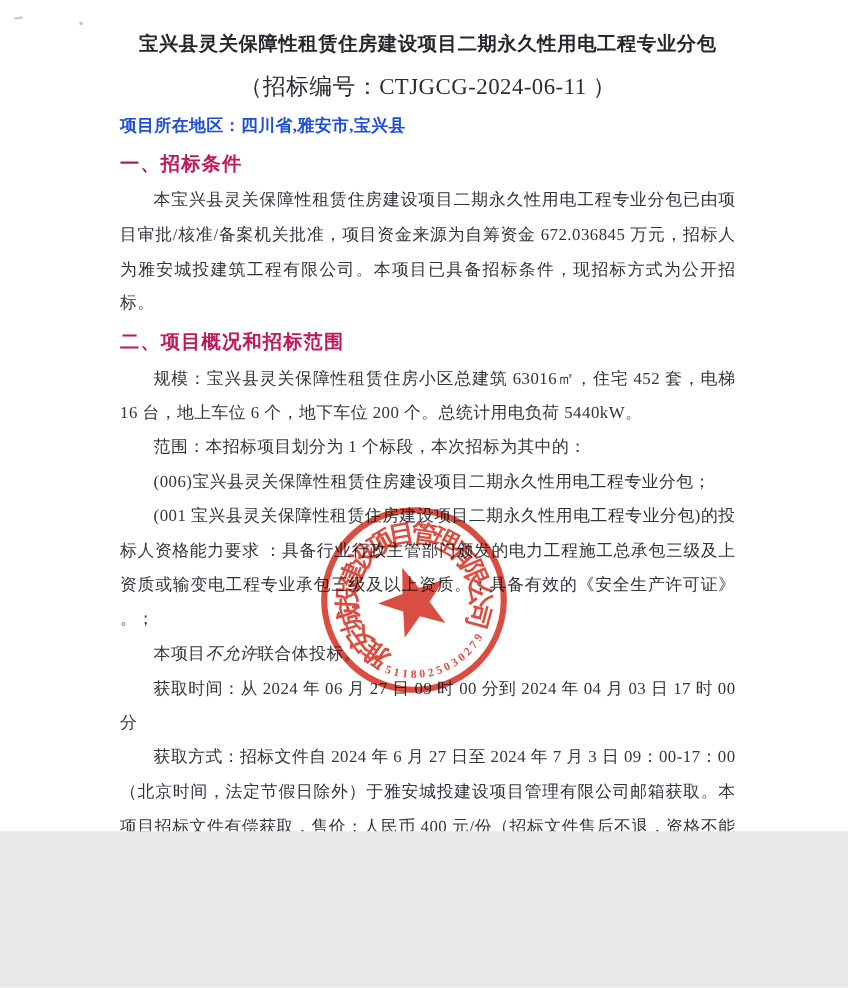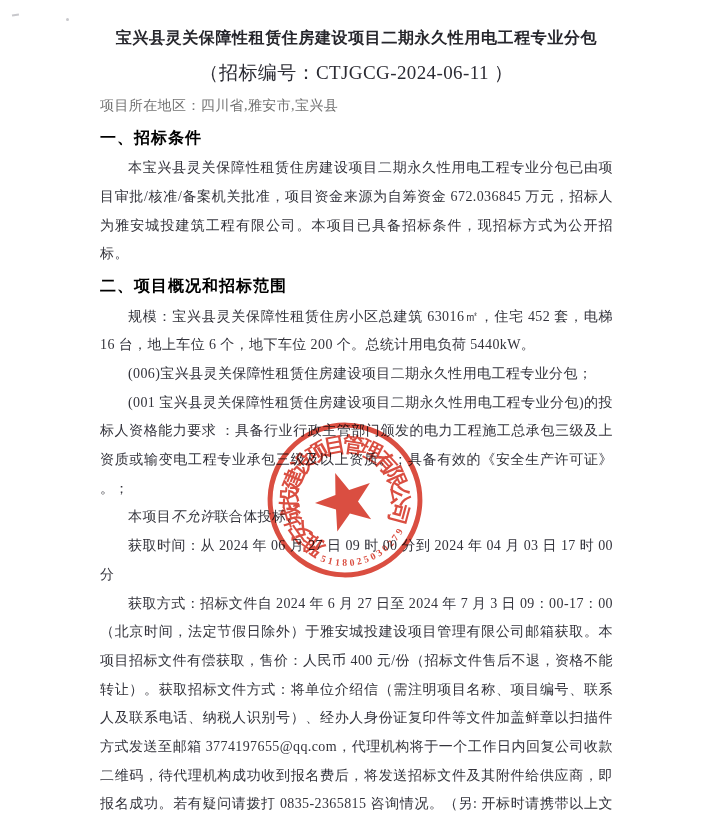--- a/index.html
+++ b/index.html
@@ -1,19 +1,19 @@
 <!DOCTYPE html>
 <html><head>
 <meta charset="utf-8">
 <style>
   html, body { margin: 0; padding: 0; background: #e8e8e8; }
   .page {
     position: relative;
     width: 707px;
-    height: 823px;
+    height: 693px;
     margin: 0 auto;
     background: #ffffff;
     overflow: hidden;
     font-family: "Liberation Serif", "DejaVu Serif", serif;
     color: #33333b;
   }
   .content {
     position: absolute;
     left: 100px;
     top: 22px;
@@ -34,26 +34,27 @@
   }
   .tender-no {
     text-align: center;
     font-size: 19px;
     color: #2b2b33;
     line-height: 2.0;
     margin: 0;
   }
   .location {
     margin-top: 24px;
-    color: #737373;
+    color: #1d4ed8;
+    font-weight: bold;
   }
   h2.sec {
     font-size: 16px;
     font-weight: bold;
-    color: #000000;
+    color: #be185d;
     letter-spacing: 1px;
     margin: 2px 0 2px 0;
     line-height: 1.85;
     text-align: left;
   }
   p.para {
     margin: 0;
     text-indent: 2em;
   }
   .italic-run { font-style: italic; }
@@ -86,20 +87,21 @@
     <p class="doc-title">宝兴县灵关保障性租赁住房建设项目二期永久性用电工程专业分包</p>
     <p class="tender-no">（招标编号：CTJGCG-2024-06-11 ）</p>
 
     <p class="para location" style="text-indent:0;">项目所在地区：四川省,雅安市,宝兴县</p>
 
     <h2 class="sec">一、招标条件</h2>
     <p class="para">本宝兴县灵关保障性租赁住房建设项目二期永久性用电工程专业分包已由项目审批/核准/备案机关批准，项目资金来源为自筹资金 672.036845 万元，招标人为雅安城投建筑工程有限公司。本项目已具备招标条件，现招标方式为公开招标。</p>
 
     <h2 class="sec">二、项目概况和招标范围</h2>
     <p class="para">规模：宝兴县灵关保障性租赁住房小区总建筑 63016㎡，住宅 452 套，电梯 16 台，地上车位 6 个，地下车位 200 个。总统计用电负荷 5440kW。</p>
+    <p class="para">范围：本招标项目划分为 1 个标段，本次招标为其中的：</p>
     <p class="para">(006)宝兴县灵关保障性租赁住房建设项目二期永久性用电工程专业分包；</p>
 
     <p class="para">(001 宝兴县灵关保障性租赁住房建设项目二期永久性用电工程专业分包)的投标人资格能力要求 ：具备行业行政主管部门颁发的电力工程施工总承包三级及上资质或输变电工程专业承包三级及以上资质。；具备有效的《安全生产许可证》 。；</p>
     <p class="para"><span>本项目</span><span class="italic-run">不允许</span><span>联合体投标。</span></p>
 
     <p class="para">获取时间：从 2024 年 06 月 27 日 09 时 00 分到 2024 年 04 月 03 日 17 时 00 分</p>
     <p class="para">获取方式：招标文件自 2024 年 6 月 27 日至 2024 年 7 月 3 日 09：00-17：00（北京时间，法定节假日除外）于雅安城投建设项目管理有限公司邮箱获取。本项目招标文件有偿获取，售价：人民币 400 元/份（招标文件售后不退，资格不能转让）。获取招标文件方式：将单位介绍信（需注明项目名称、项目编号、联系人及联系电话、纳税人识别号）、经办人身份证复印件等文件加盖鲜章以扫描件方式发送至邮箱 3774197655@qq.com，代理机构将于一个工作日内回复公司收款二维码，待代理机构成功收到报名费后，将发送招标文件及其附件给供应商，即报名成功。若有疑问请拨打 0835-2365815 咨询情况。（另: 开标时请携带以上文件的原件交于现场工作人员）</p>
 
   </div>
 

